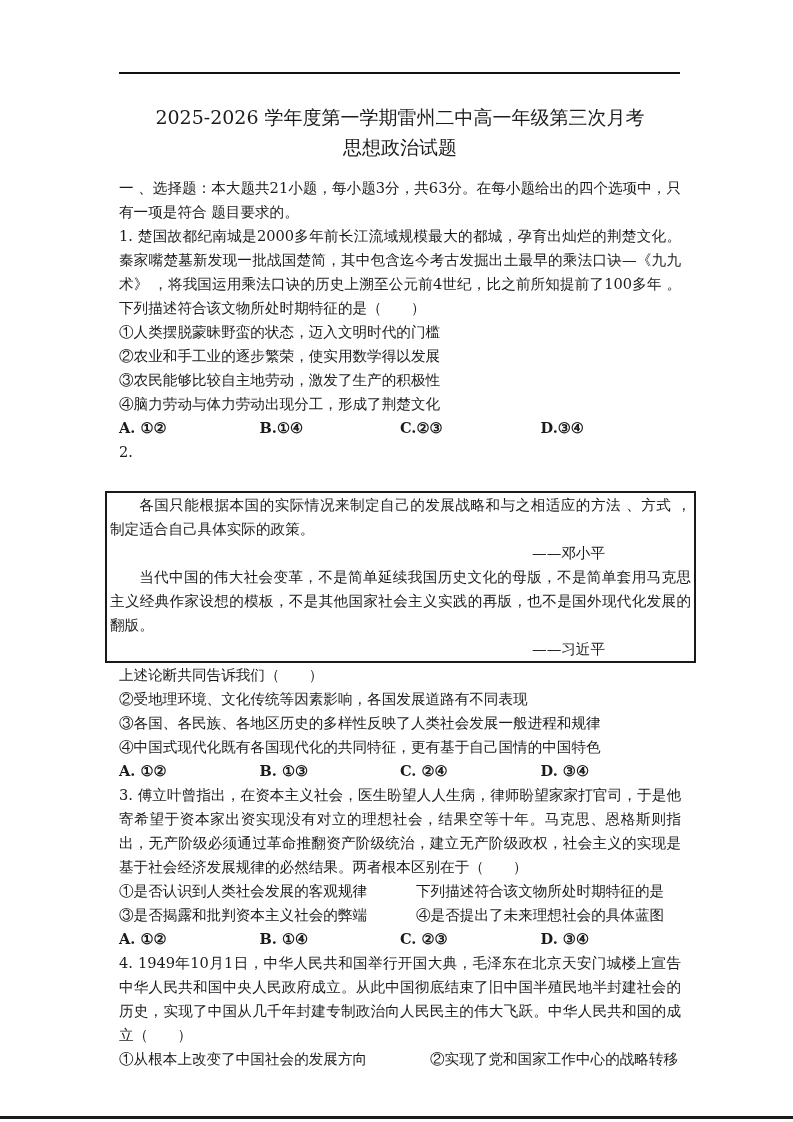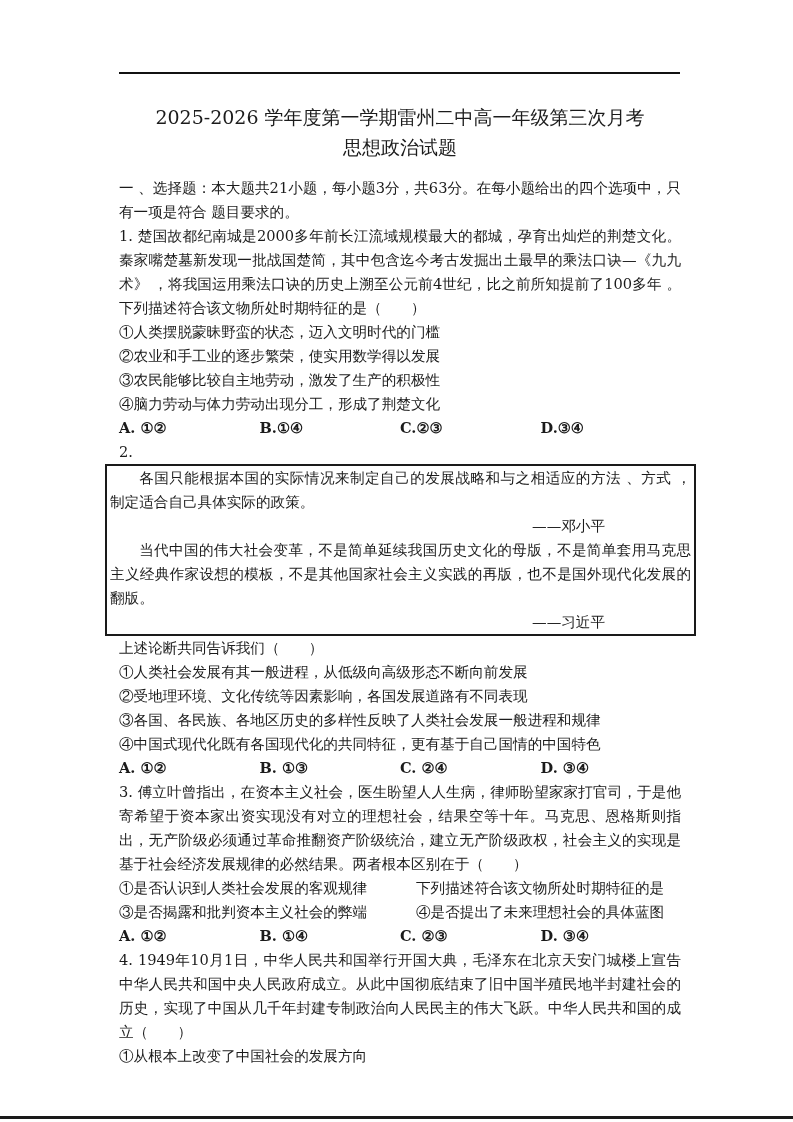--- a/index.html
+++ b/index.html
@@ -52,20 +52,21 @@
     line-height:24px;
     font-weight:bold;
   }
   .options-row .opt { width:25%; }
   .quote-box {
     box-sizing:content-box;
     margin-left:-14px;
     width:581px;
     padding:0 3px;
     border:2px solid #1a1a1a;
+    margin-top:27px;
   }
   .quote-box .para { text-indent:2em; }
   .quote-box .attribution {
     text-indent:0;
     text-align:right;
     padding-right:86px;
   }
   .item-row {
     display:flex;
     font-size:14.6px;
@@ -102,21 +103,20 @@
 
     <div>
       <p class="para line">2.</p>
       <div class="quote-box">
         <p class="para">各国只能根据本国的实际情况来制定自己的发展战略和与之相适应的方法 、方式 ， 制定适合自己具体实际的政策。</p>
         <p class="para attribution">——邓小平</p>
         <p class="para">当代中国的伟大社会变革，不是简单延续我国历史文化的母版，不是简单套用马克思主义经典作家设想的模板，不是其他国家社会主义实践的再版，也不是国外现代化发展的翻版。</p>
         <p class="para attribution">——习近平</p>
       </div>
       <p class="para line">上述论断共同告诉我们（　　）</p>
-      <p class="para line">①人类社会发展有其一般进程，从低级向高级形态不断向前发展</p>
       <p class="para line">②受地理环境、文化传统等因素影响，各国发展道路有不同表现</p>
       <p class="para line">③各国、各民族、各地区历史的多样性反映了人类社会发展一般进程和规律</p>
       <p class="para line">④中国式现代化既有各国现代化的共同特征，更有基于自己国情的中国特色</p>
       <div class="options-row">
         <span class="opt">A.  ①②</span>
         <span class="opt">B.  ①③</span>
         <span class="opt">C.  ②④</span>
         <span class="opt">D.  ③④</span>
       </div>
     </div>
@@ -136,18 +136,19 @@
         <span class="opt">B. ①④</span>
         <span class="opt">C. ②③</span>
         <span class="opt">D. ③④</span>
       </div>
     </div>
 
     <div>
       <p class="para">4. 1949年10月1日，中华人民共和国举行开国大典，毛泽东在北京天安门城楼上宣告中华人民共和国中央人民政府成立。从此中国彻底结束了旧中国半殖民地半封建社会的历史，实现了中国从几千年封建专制政治向人民民主的伟大飞跃。中华人民共和国的成立（　　）</p>
       <div class="item-row">
         <span class="col1-q4">①从根本上改变了中国社会的发展方向</span>
+        <span>②实现了党和国家工作中心的战略转移</span>
       </div>
     </div>
   </div>
 
   <div class="bottom-rule"></div>
 </div>
 
 </body></html>

